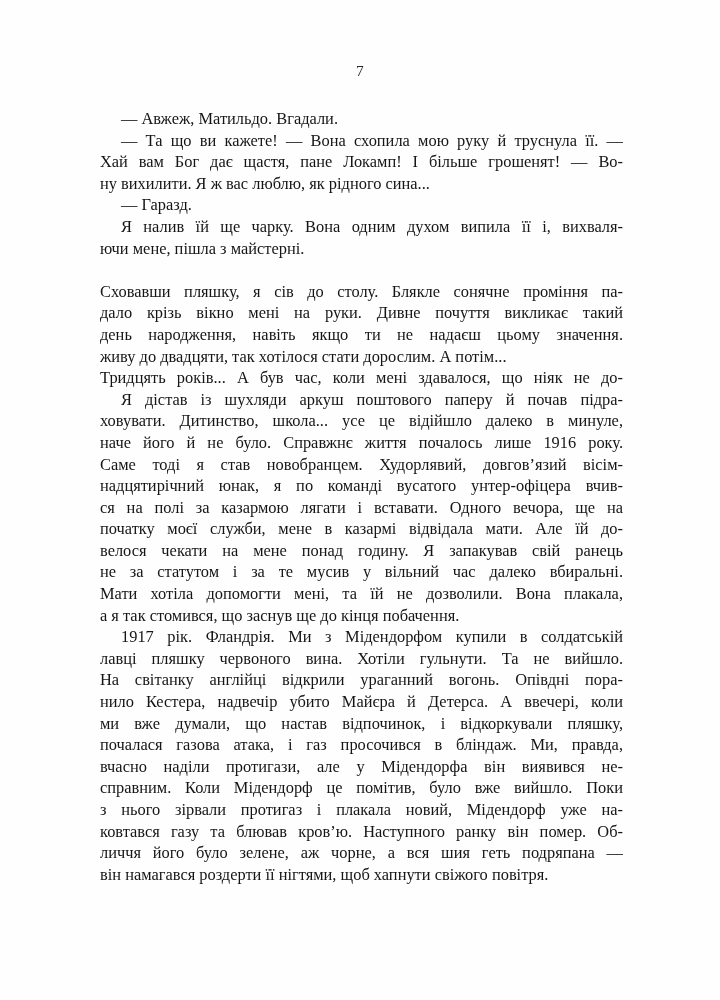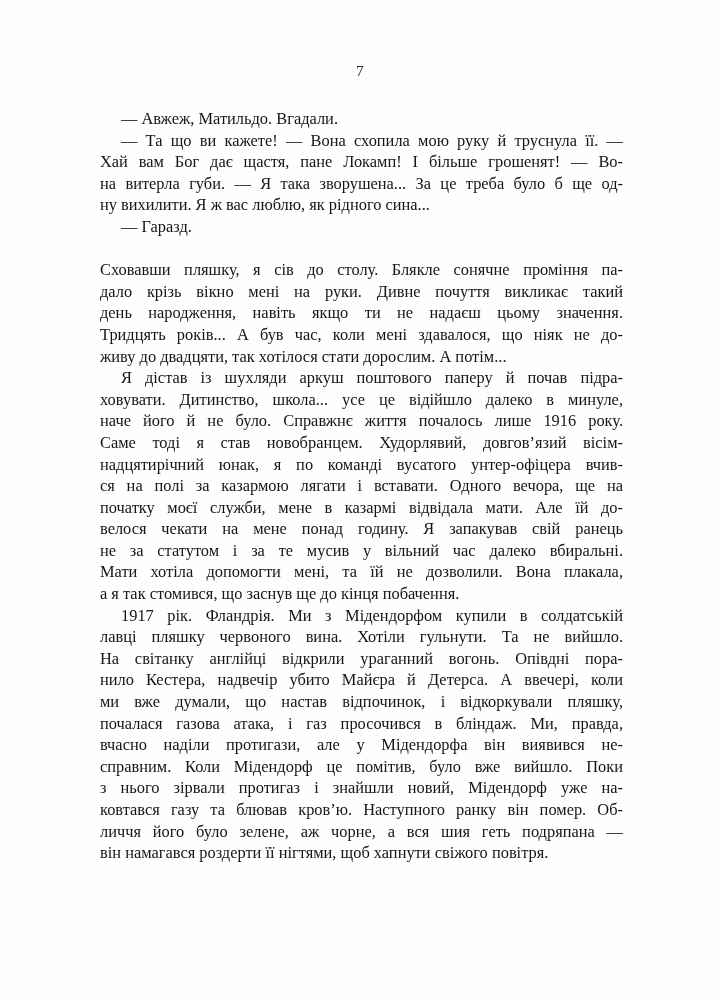--- a/index.html
+++ b/index.html
@@ -77,35 +77,38 @@
   <div class="folio">7</div>
 
   <div class="textblock">
       <div>
         <p class="para">
           <span class="ln last indent">— Авжеж, Матильдо. Вгадали.</span>
         </p>
         <p class="para">
           <span class="ln indent">— Та що ви кажете! — Вона схопила мою руку й труснула її. —</span>
           <span class="ln">Хай вам Бог дає щастя, пане Локамп! І більше грошенят! — Во-</span>
-          <span class="ln">на витерла губи. — Я така зворушена... За це треба було б ще од-</span>
           <span class="ln last">ну вихилити. Я ж вас люблю, як рідного сина...</span>
         </p>
         <p class="para">
           <span class="ln last indent">— Гаразд.</span>
+        </p>
+        <p class="para">
+          <span class="ln indent">Я налив їй ще чарку. Вона одним духом випила її і, вихваля-</span>
+          <span class="ln last">ючи мене, пішла з майстерні.</span>
         </p>
       </div>
       <div class="blockgap"></div>
       <div>
         <p class="para">
           <span class="ln">Сховавши пляшку, я сів до столу. Блякле сонячне проміння па-</span>
           <span class="ln">дало крізь вікно мені на руки. Дивне почуття викликає такий</span>
           <span class="ln">день народження, навіть якщо ти не надаєш цьому значення.</span>
+          <span class="ln last">живу до двадцяти, так хотілося стати дорослим. А потім...</span>
           <span class="ln">Тридцять років... А був час, коли мені здавалося, що ніяк не до-</span>
-          <span class="ln last">живу до двадцяти, так хотілося стати дорослим. А потім...</span>
         </p>
         <p class="para">
           <span class="ln indent">Я дістав із шухляди аркуш поштового паперу й почав підра-</span>
           <span class="ln">ховувати. Дитинство, школа... усе це відійшло далеко в минуле,</span>
           <span class="ln">наче його й не було. Справжнє життя почалось лише 1916 року.</span>
           <span class="ln">Саме тоді я став новобранцем. Худорлявий, довгов’язий вісім-</span>
           <span class="ln">надцятирічний юнак, я по команді вусатого унтер-офіцера вчив-</span>
           <span class="ln">ся на полі за казармою лягати і вставати. Одного вечора, ще на</span>
           <span class="ln">початку моєї служби, мене в казармі відвідала мати. Але їй до-</span>
           <span class="ln">велося чекати на мене понад годину. Я запакував свій ранець</span>
@@ -115,21 +118,21 @@
         </p>
         <p class="para">
           <span class="ln indent">1917 рік. Фландрія. Ми з Мідендорфом купили в солдатській</span>
           <span class="ln">лавці пляшку червоного вина. Хотіли гульнути. Та не вийшло.</span>
           <span class="ln">На світанку англійці відкрили ураганний вогонь. Опівдні пора-</span>
           <span class="ln">нило Кестера, надвечір убито Майєра й Детерса. А ввечері, коли</span>
           <span class="ln">ми вже думали, що настав відпочинок, і відкоркували пляшку,</span>
           <span class="ln">почалася газова атака, і газ просочився в бліндаж. Ми, правда,</span>
           <span class="ln">вчасно наділи протигази, але у Мідендорфа він виявився не-</span>
           <span class="ln">справним. Коли Мідендорф це помітив, було вже вийшло. Поки</span>
-          <span class="ln">з нього зірвали протигаз і знайшли новий, Мідендорф уже на-</span>
+          <span class="ln">з нього зірвали протигаз і плакала новий, Мідендорф уже на-</span>
           <span class="ln">ковтався газу та блював кров’ю. Наступного ранку він помер. Об-</span>
           <span class="ln">личчя його було зелене, аж чорне, а вся шия геть подряпана —</span>
           <span class="ln last">він намагався роздерти її нігтями, щоб хапнути свіжого повітря.</span>
         </p>
       </div>
     </div>
 
 </div>
 
 </body></html>

